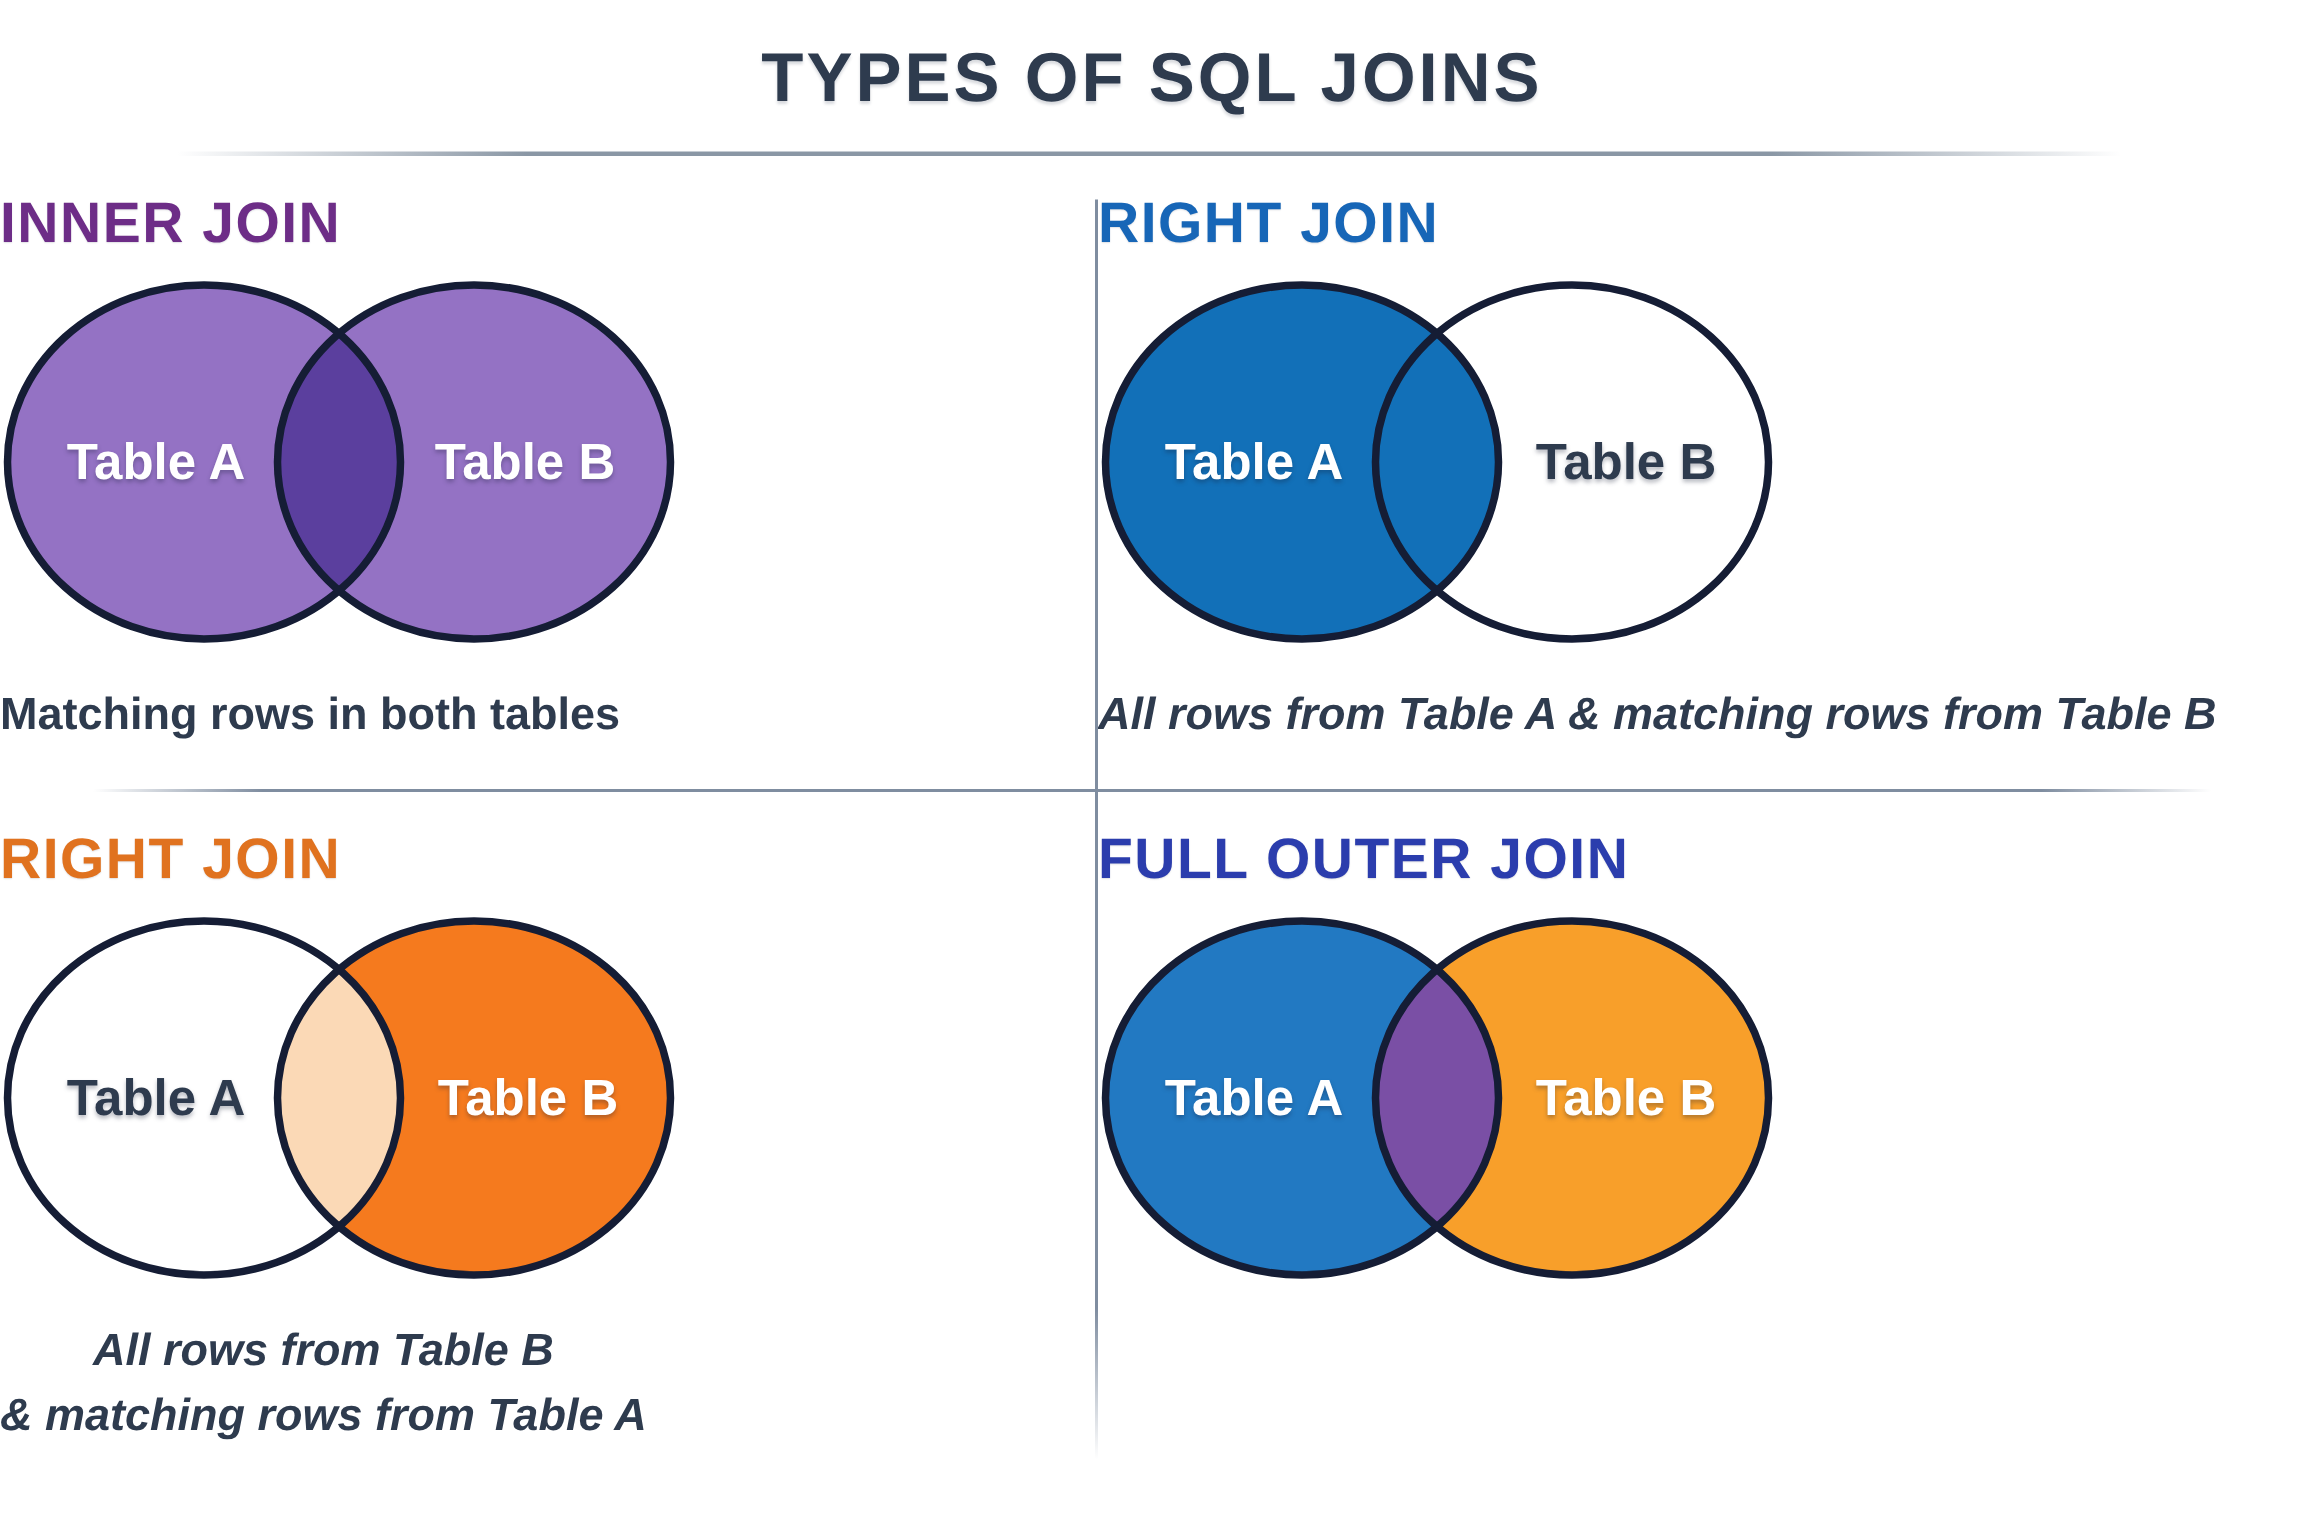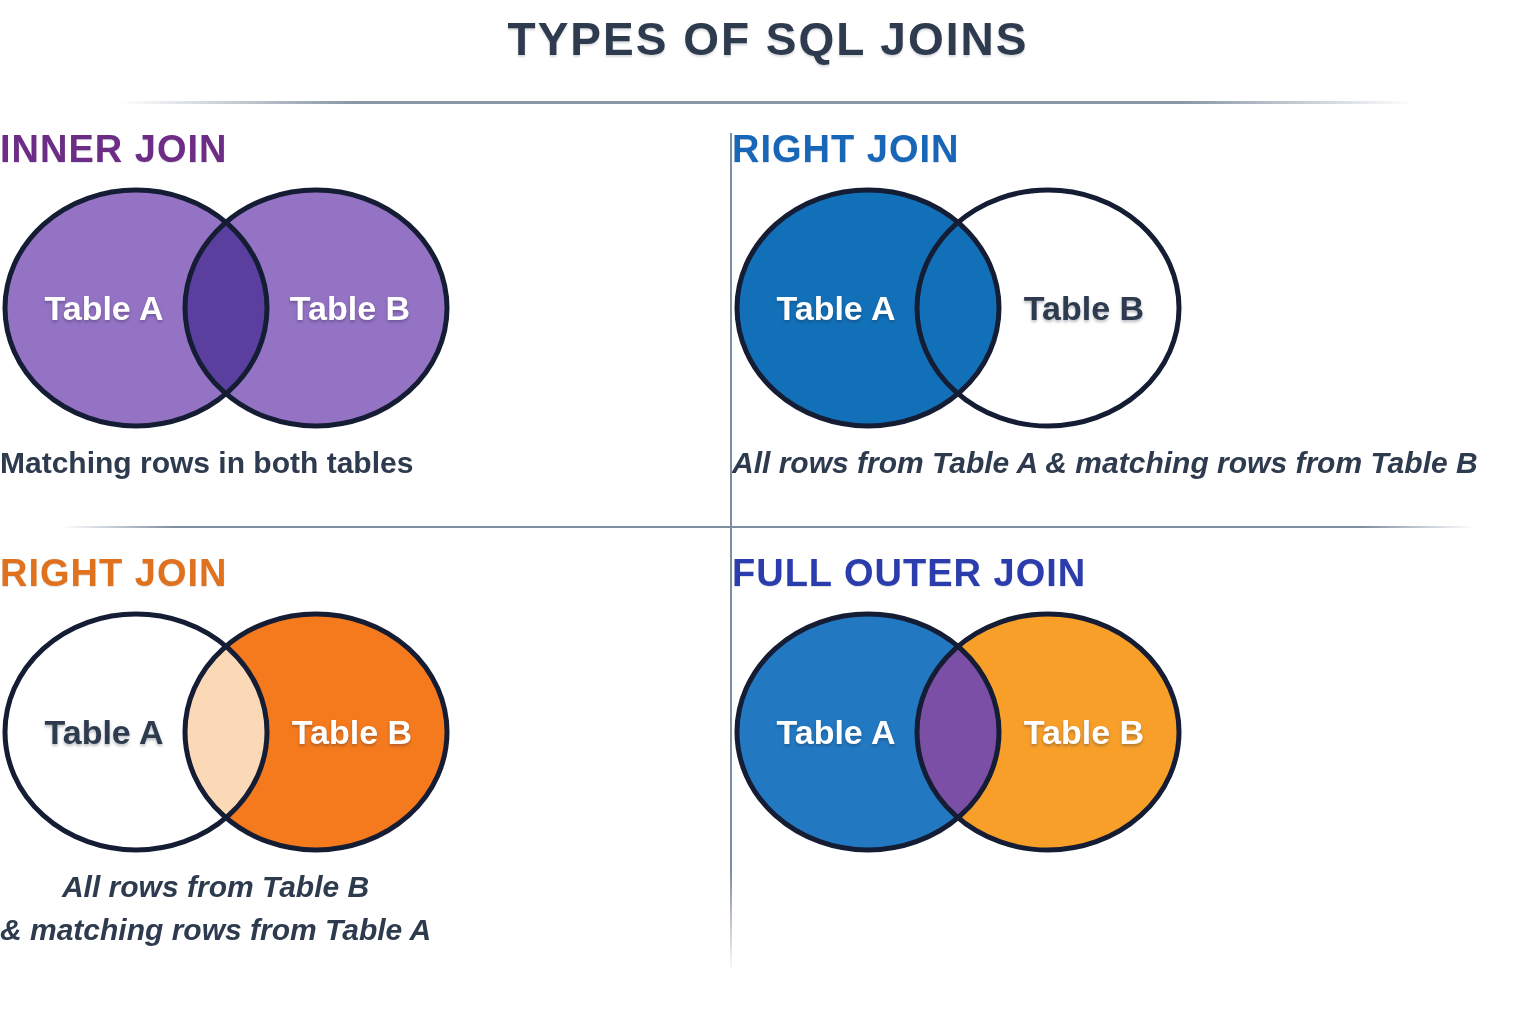--- a/index.html
+++ b/index.html
@@ -3,21 +3,21 @@
 <meta charset="utf-8">
 <style>
   * { margin: 0; padding: 0; box-sizing: border-box; }
   html, body { width: 1536px; height: 1024px; background: #ffffff; overflow: hidden; }
   body { font-family: "Liberation Sans", sans-serif; color: #2e3b4e; }
 
   .page { position: relative; width: 1536px; height: 1024px; background: #ffffff; }
 
   .main-title {
     text-align: center;
-    padding-top: 12px;
+    padding-top: 24px;
     font-size: 46px;
     font-weight: 800;
     letter-spacing: 2px;
     color: #2e3b4e;
     text-shadow: 0 2px 2px rgba(40,50,70,0.18);
   }
 
   .divider-top {
     position: absolute; top: 101px; left: 118px; right: 122px; height: 3px;
     background: linear-gradient(to right, rgba(138,151,165,0) 0%, #8a97a5 18%, #8a97a5 82%, rgba(138,151,165,0) 100%);
@@ -56,21 +56,21 @@
   .venn .vlabel {
     font-family: "Liberation Sans", sans-serif;
     font-size: 34px;
     font-weight: bold;
     text-anchor: middle;
     dominant-baseline: central;
     filter: drop-shadow(0 2px 1.5px rgba(20,25,50,0.30));
   }
 
   .caption {
-    margin-top: 8px;
+    margin-top: 22px;
     font-size: 30px;
     font-weight: 700;
     color: #2e3b4e;
     text-align: center;
     line-height: 1.45;
   }
   .caption-line:empty { display: none; }
 </style>
 </head>
 <body>

